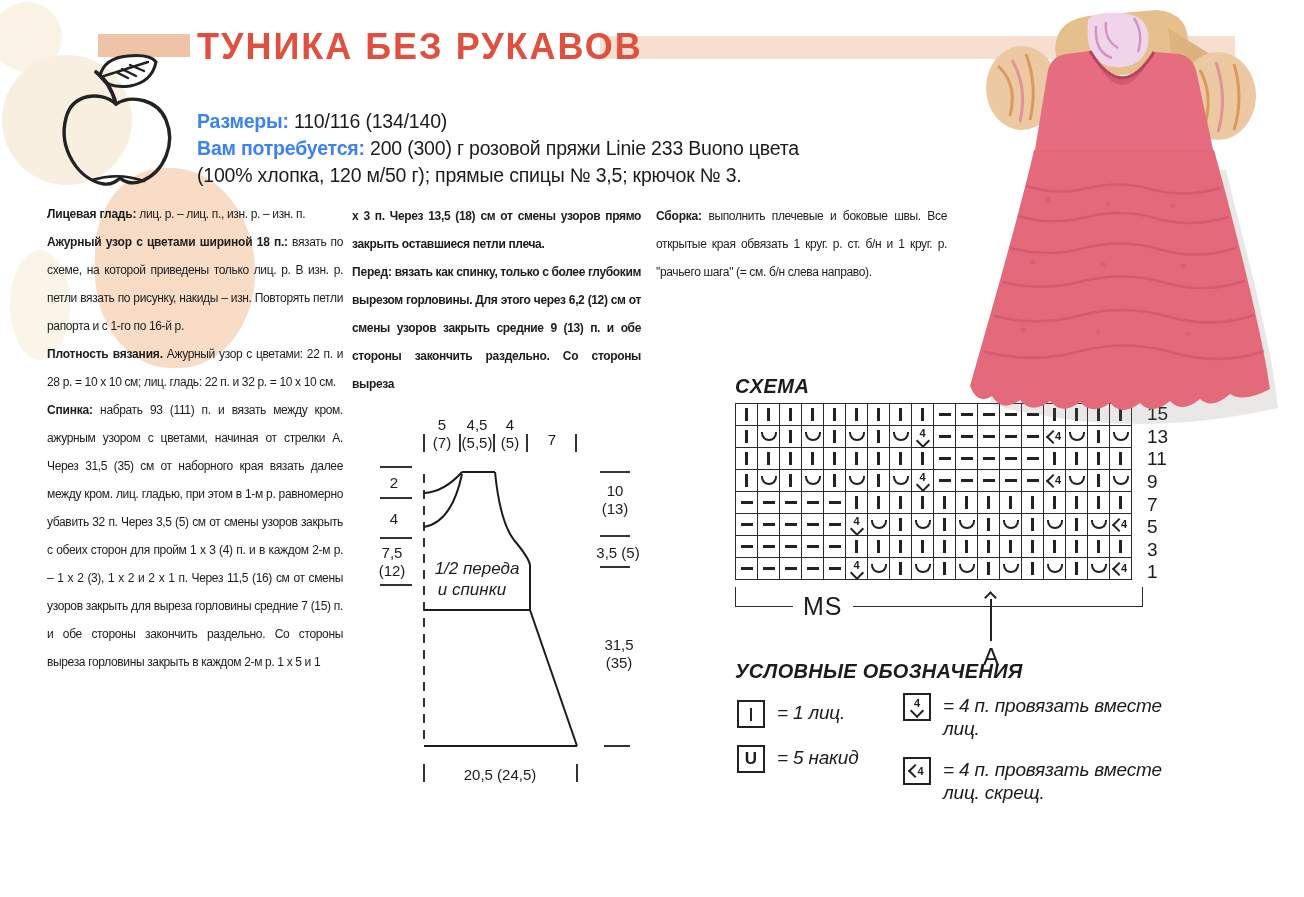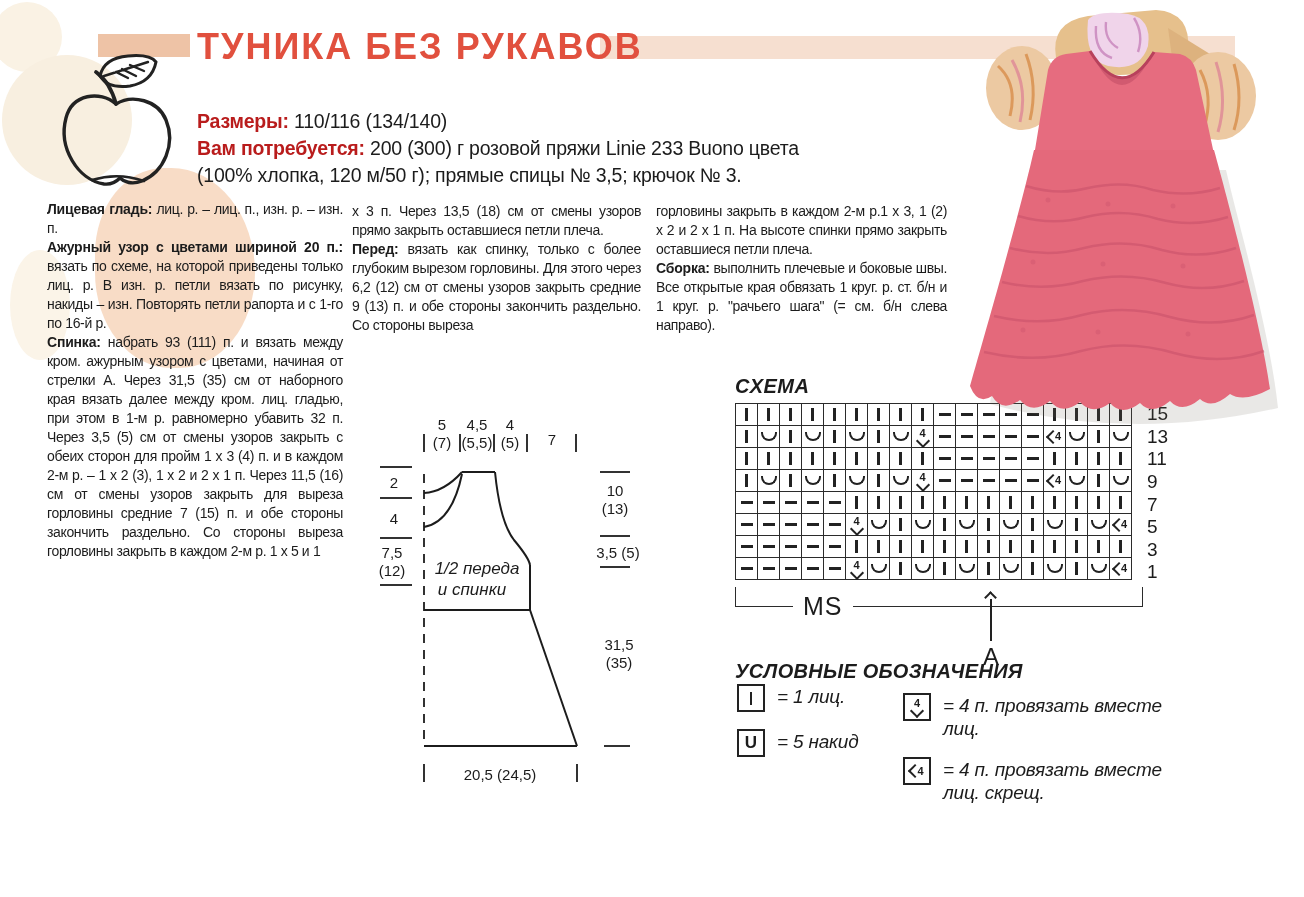--- a/index.html
+++ b/index.html
@@ -5,23 +5,23 @@
   html,body{margin:0;padding:0;background:#ffffff;}
   .page{position:relative;width:1304px;height:897px;background:#ffffff;overflow:hidden;
         font-family:"Liberation Sans","DejaVu Sans",sans-serif;color:#1c1c1c;}
   
   .blob{position:absolute;border-radius:50%;}
   .band{position:absolute;height:23px;}
   
   .title{position:absolute;left:197px;top:24px;font-size:36px;font-weight:900;
          letter-spacing:2px;color:#e1503e;transform:scaleY(1.05);transform-origin:left top;white-space:nowrap;}
   .meta{position:absolute;left:197px;top:108px;width:650px;font-size:19.5px;line-height:27px;letter-spacing:-0.2px;}
-  .meta .lbl{color:#b91c1c;font-weight:bold;}
+  .meta .lbl{color:#3b82f6;font-weight:bold;}
   
-  .col{position:absolute;top:200px;text-align:justify;font-size:14px;line-height:19px;letter-spacing:-0.35px;}
+  .col{position:absolute;top:200px;text-align:justify;font-size:12px;line-height:28px;letter-spacing:-0.35px;}
   .col p{margin:0;}
   .col p b{letter-spacing:-0.2px;}
   
   .schematic{position:absolute;left:372px;top:412px;}
   .schematic text{font-family:"Liberation Sans",sans-serif;font-size:15px;fill:#1c1c1c;}
   .schematic .it{font-style:italic;font-size:17px;}
   
   .chart{position:absolute;left:735px;top:375px;width:470px;}
   .chart-title{font-size:20px;font-weight:bold;font-style:italic;letter-spacing:0.5px;}
   .grid{position:absolute;left:0;top:28px;border-left:1.6px solid #2b2b2b;border-top:1.6px solid #2b2b2b;}
@@ -83,29 +83,29 @@
     </g>
   </svg>
 
   <div class="meta">
     <div><span class="lbl">Размеры:</span><span> 110/116 (134/140)</span></div>
     <div><span class="lbl">Вам потребуется:</span><span> 200 (300) г розовой пряжи Linie 233 Buono цвета (100% хлопка, 120 м/50 г); прямые спицы № 3,5; крючок № 3.</span></div>
   </div>
 
   <div class="col" id="col-left" style="left:47px;width:296px;">
       <p><b>Лицевая гладь:</b><span> лиц. р. – лиц. п., изн. р. – изн. п.</span></p>
-      <p><b>Ажурный узор с цветами шириной 20 п.:</b><span> вязать по схеме, на которой приведены только лиц. р. В изн. р. петли вязать по рисунку, накиды – изн. Повторять петли рапорта и с 1-го по 16-й р.</span></p>
+      <p><b>Ажурный узор с цветами шириной 18 п.:</b><span> вязать по схеме, на которой приведены только лиц. р. В изн. р. петли вязать по рисунку, накиды – изн. Повторять петли рапорта и с 1-го по 16-й р.</span></p>
+      <p><b>Плотность вязания.</b><span> Ажурный узор с цветами: 22 п. и 28 р. = 10 х 10 см; лиц. гладь: 22 п. и 32 р. = 10 х 10 см.</span></p>
       <p><b>Спинка:</b><span> набрать 93 (111) п. и вязать между кром. ажурным узором с цветами, начиная от стрелки А. Через 31,5 (35) см от наборного края вязать далее между кром. лиц. гладью, при этом в 1-м р. равномерно убавить 32 п. Через 3,5 (5) см от смены узоров закрыть с обеих сторон для пройм 1 х 3 (4) п. и в каждом 2-м р. – 1 х 2 (3), 1 х 2 и 2 х 1 п. Через 11,5 (16) см от смены узоров закрыть для выреза горловины средние 7 (15) п. и обе стороны закончить раздельно. Со стороны выреза горловины закрыть в каждом 2-м р. 1 х 5 и 1</span></p>
     </div>
-  <div class="col" id="col-middle" style="left:352px;top:202px;width:289px;">
+  <div class="col" id="col-middle" style="left:352px;top:202px;width:289px;font-weight:bold;">
       <p><span>х 3 п. Через 13,5 (18) см от смены узоров прямо закрыть оставшиеся петли плеча.</span></p>
       <p><b>Перед:</b><span> вязать как спинку, только с более глубоким вырезом горловины. Для этого через 6,2 (12) см от смены узоров закрыть средние 9 (13) п. и обе стороны закончить раздельно. Со стороны выреза</span></p>
     </div>
   <div class="col" id="col-right" style="left:656px;top:202px;width:291px;">
-      <p><span>горловины закрыть в каждом 2-м р.1 х 3, 1 (2) х 2 и 2 х 1 п. На высоте спинки прямо закрыть оставшиеся петли плеча.</span></p>
       <p><b>Сборка:</b><span> выполнить плечевые и боковые швы. Все открытые края обвязать 1 круг. р. ст. б/н и 1 круг. р. "рачьего шага" (= см. б/н слева направо).</span></p>
     </div>
 
   <svg class="schematic" width="290" height="400" viewBox="0 0 290 400">
     <g fill="none" stroke="#1c1c1c" stroke-width="2">
 
       <line x1="52" y1="62" x2="52" y2="334" stroke-dasharray="9,7" stroke-width="1.8"></line>
 
       <path d="M52,81 Q72,80 90,60"></path>
 
@@ -660,21 +660,21 @@
     <div class="ms" style="left:58px;top:217px;">MS</div>
     <div class="arrowA" style="left:246px;top:216px;width:24px;height:82px;">
       <div class="line"></div>
       <div class="head"></div>
       <div class="lab" style="left:2px;">А</div>
     </div>
   </div>
 
   <div class="legend">
     <div class="legend-title">УСЛОВНЫЕ ОБОЗНАЧЕНИЯ</div>
-    <div class="lcol" id="legend-left" style="left:2px;top:24px;width:180px;">
+    <div class="lcol" id="legend-left" style="left:2px;top:40px;width:180px;">
         <div class="litem">
           <div class="lbox">
             <div class="sym-k"></div>
           </div>
           <div class="ltext">= 1 лиц.</div>
         </div>
         <div class="litem">
           <div class="lbox">
             <div class="lU">U</div>
           </div>

